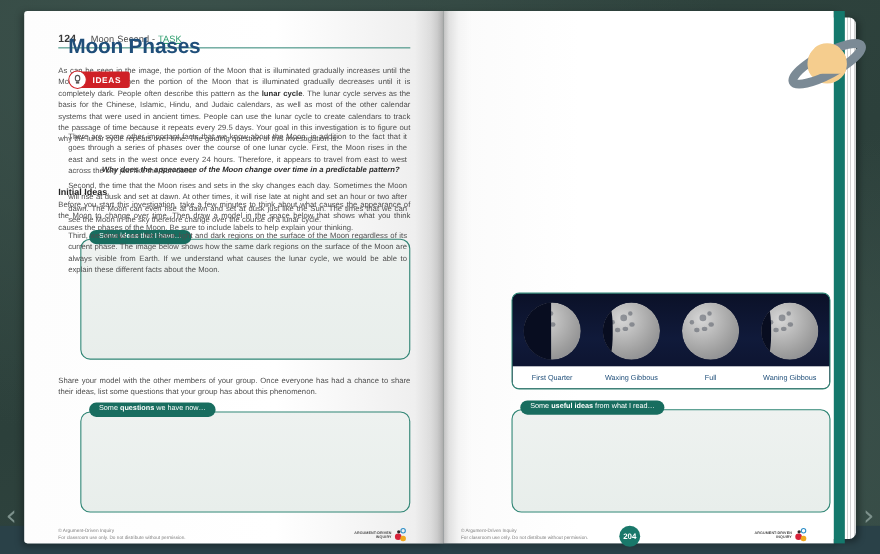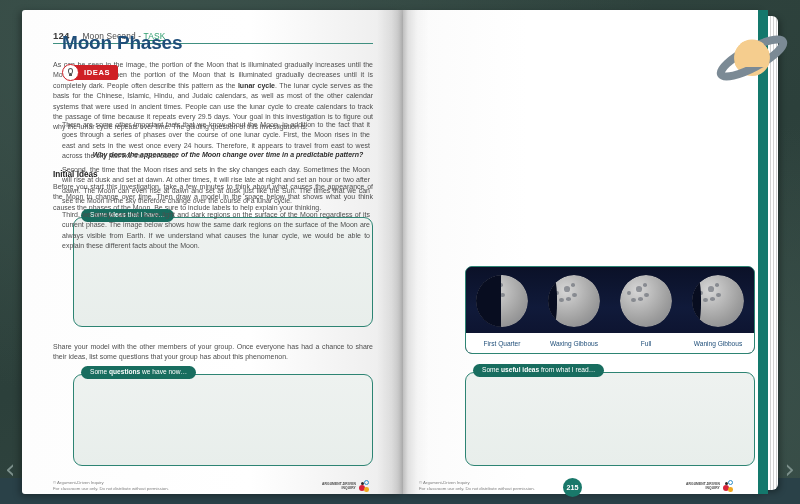--- a/index.html
+++ b/index.html
@@ -421,21 +421,21 @@
     <div class="box-tab">
       <span>Some </span><b>useful ideas</b><span> from what I read…</span>
     </div>
   </div>
 
   <div class="rp-inner">
     <div class="footer-note" id="rp-footer">
       <div>© Argument-Driven Inquiry</div>
       <div>For classroom use only. Do not distribute without permission.</div>
     </div>
-    <div class="pg-badge">215</div>
+    <div class="pg-badge">204</div>
     <div class="adi-logo" id="rp-logo">
       <div class="adi-text">
         <div>ARGUMENT-DRIVEN</div>
         <div>INQUIRY</div>
       </div>
       <div class="adi-mark">
         <i class="c3"></i>
           <i class="c1"></i>
           <i class="c2"></i>
           <i class="c4"></i>

